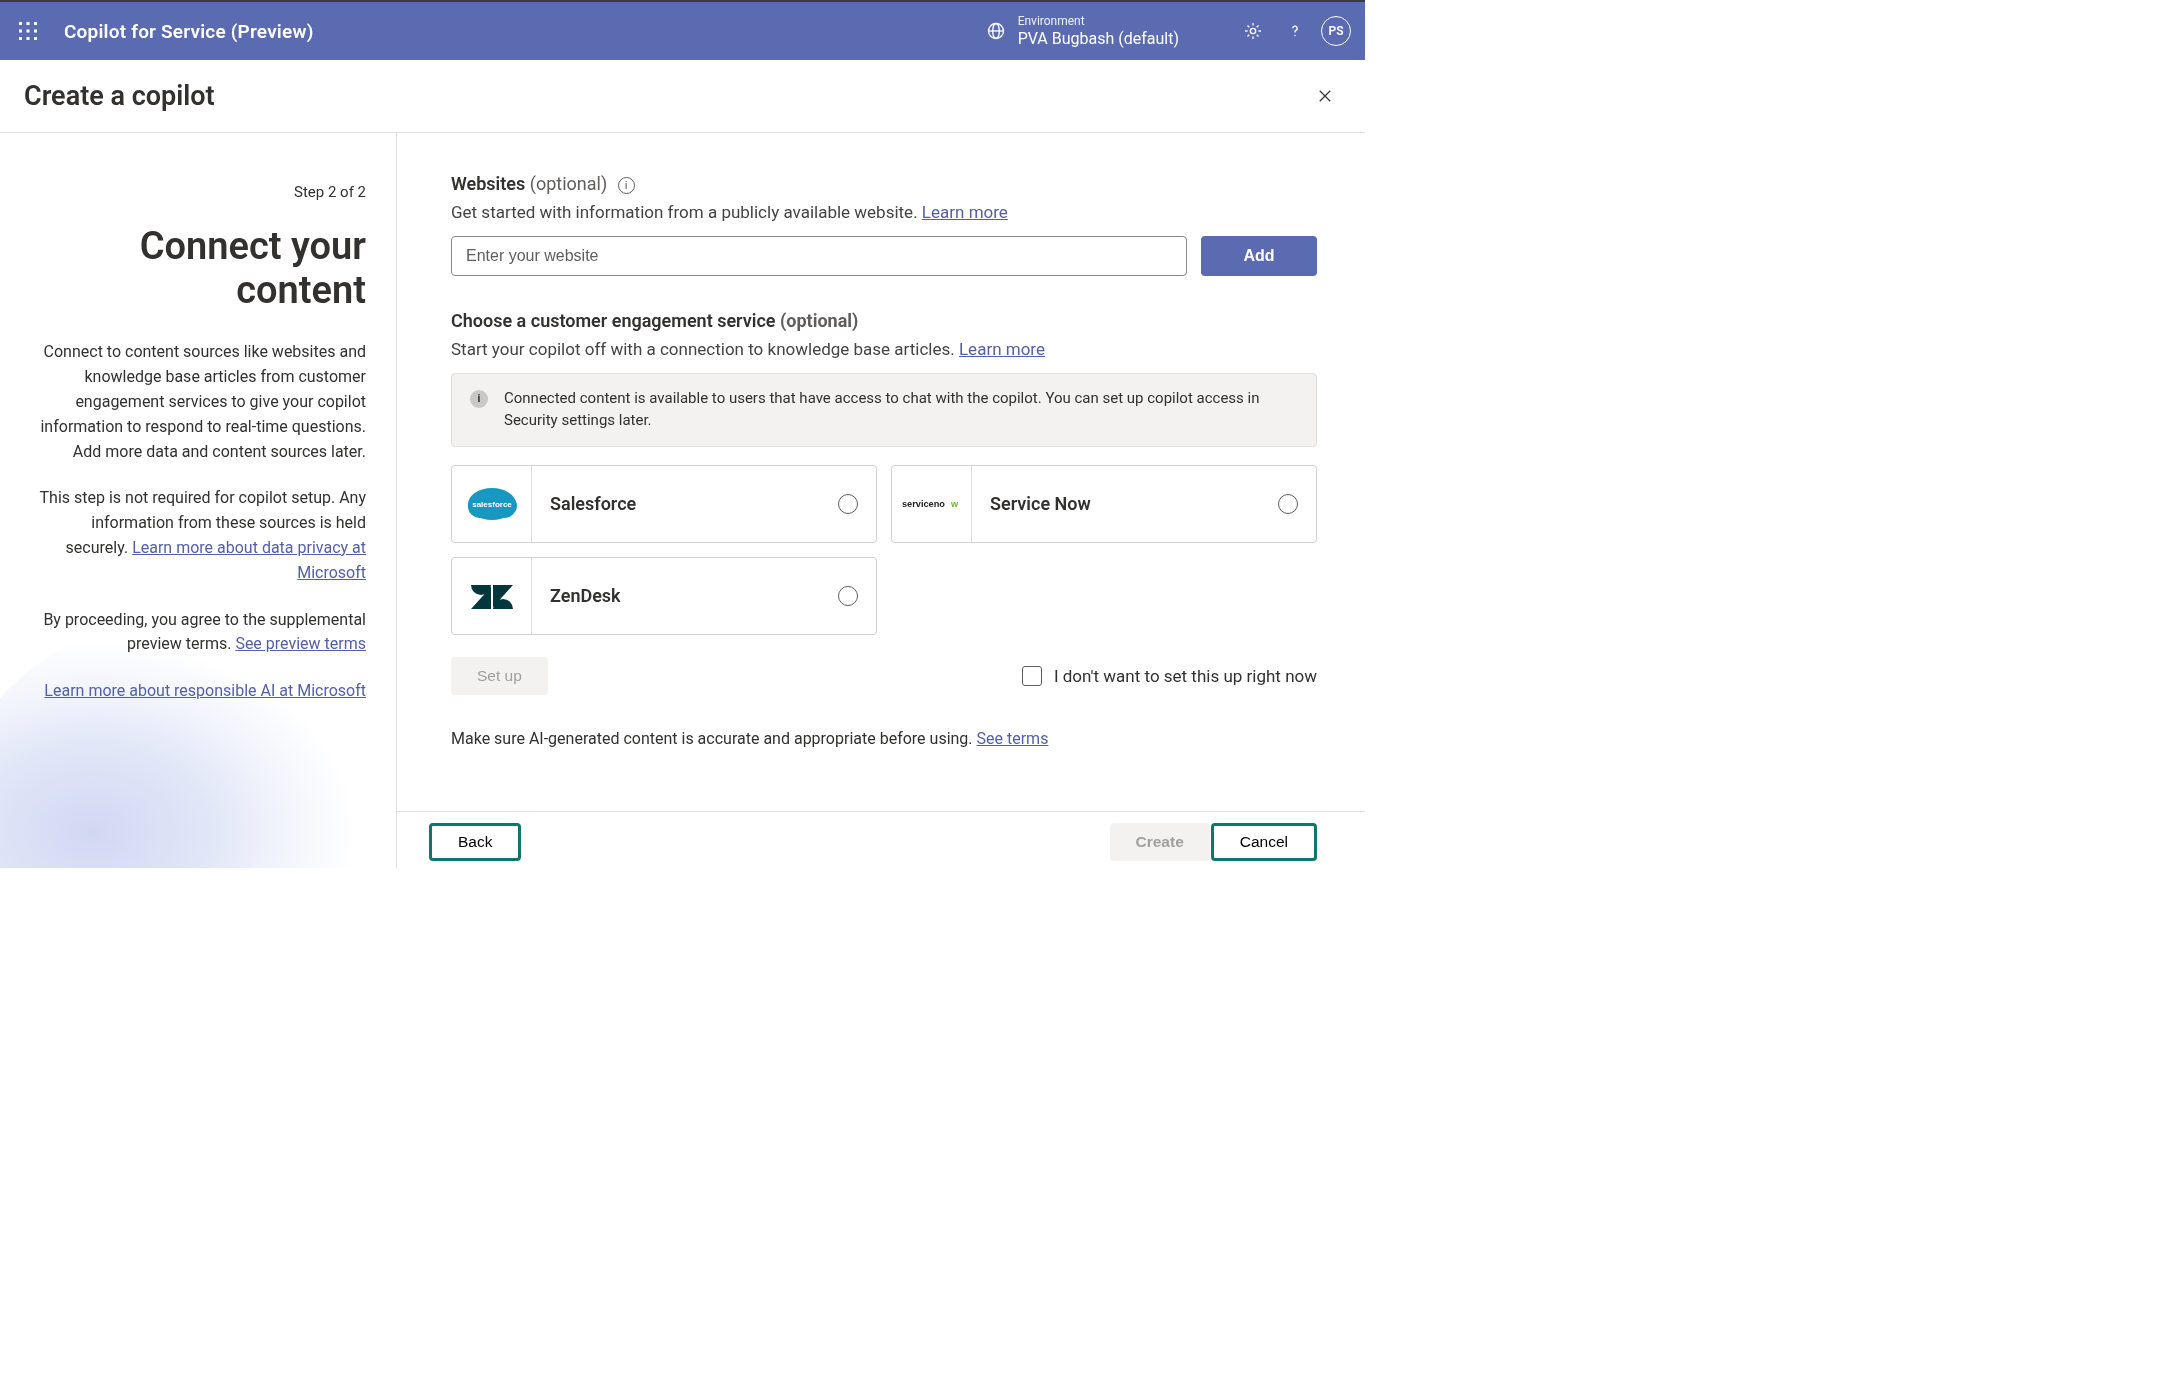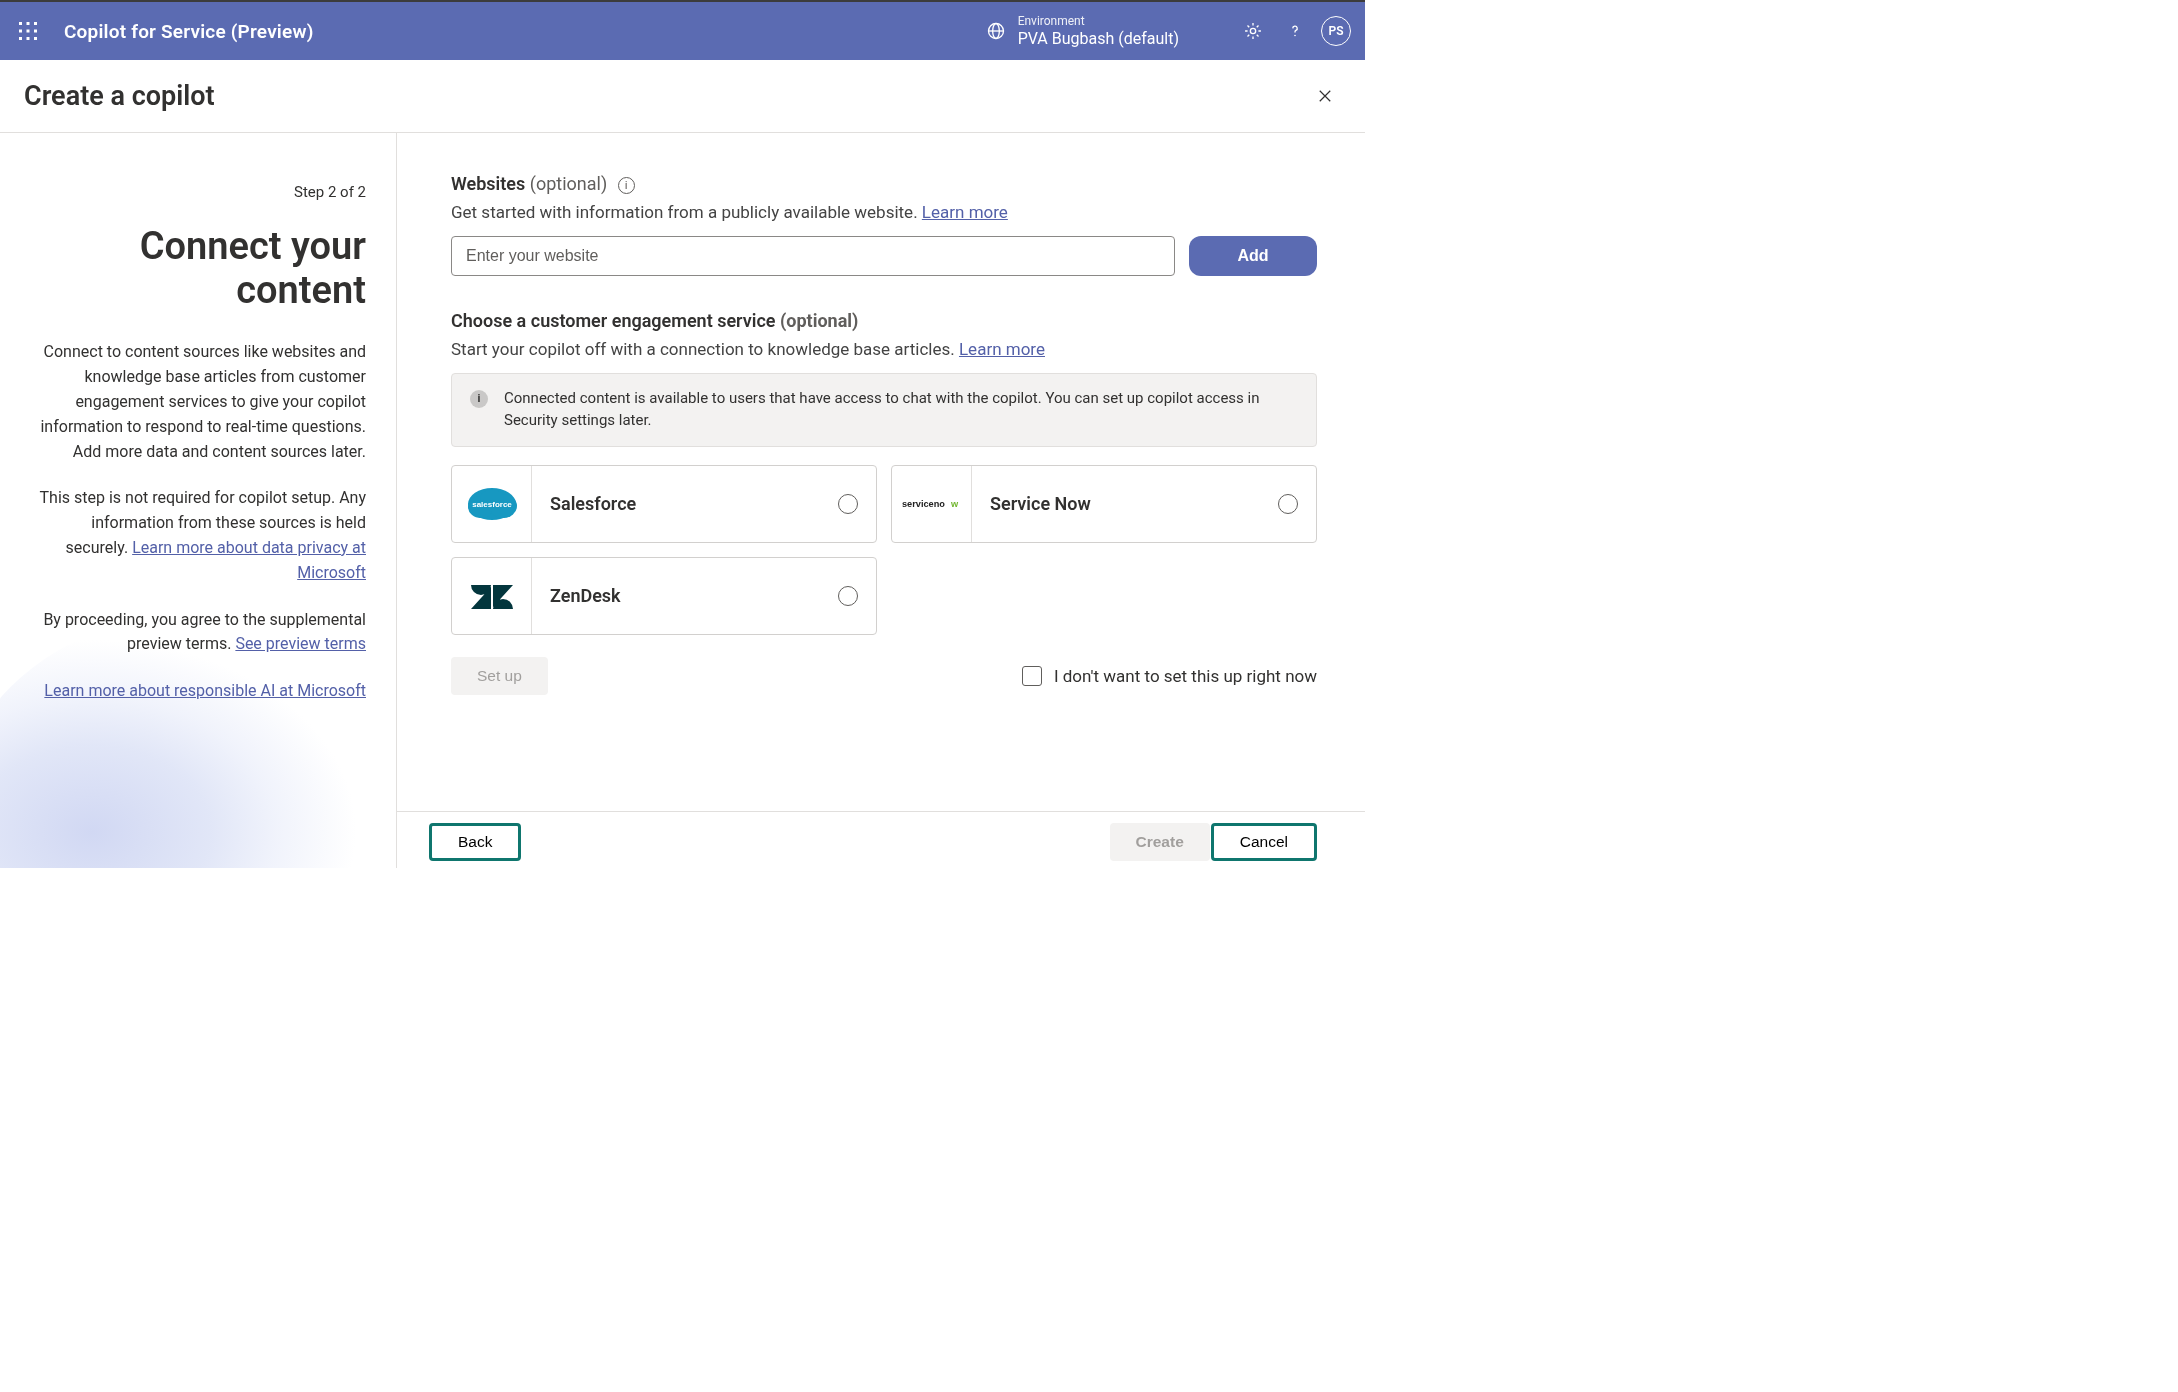--- a/index.html
+++ b/index.html
@@ -95,22 +95,22 @@
   .section-desc a { color:#5360a8; text-decoration: underline; cursor:pointer;}
 
   .website-row { display:flex; gap:14px; margin-top:14px; }
   .website-input {
     flex:1; height:40px; border:1px solid #8a8886; border-radius:4px;
     padding:0 14px; font-size:16px; color:#323130;
     outline:none;
   }
   .website-input::placeholder { color:#605e5c; }
   .add-btn {
-    width:128px; height:40px; background:#5B6BB2; color:#fff; border:none;
-    border-radius:12px; font-size:16px; font-weight:600; cursor:pointer;
+    width:116px; height:40px; background:#5B6BB2; color:#fff; border:none;
+    border-radius:4px; font-size:16px; font-weight:600; cursor:pointer;
   }
 
   .right h2.second { margin-top:34px; }
 
   .info-banner {
     display:flex; gap:16px; align-items:flex-start;
     background:#f3f2f1; border:1px solid #e1dfdd; border-radius:4px;
     padding:14px 18px; margin-top:14px;
     font-size:15px; color:#323130; line-height:1.45;
   }
@@ -308,20 +308,23 @@
     </div>
 
     <div class="setup-row">
       <button class="setup-btn" disabled="">Set up</button>
       <label class="skip">
         <span class="box"></span>
         <span>I don't want to set this up right now</span>
       </label>
     </div>
 
+    <div class="foot-note">
+      <span>Make sure AI-generated content is accurate and appropriate before using. </span><a>See terms</a>
+    </div>
   </div>
 </div>
 
 <div class="bottombar">
   <button class="btn-secondary">Back</button>
   <div class="spacer"></div>
   <button class="btn-disabled" disabled="">Create</button>
   <button class="btn-secondary">Cancel</button>
 </div>
 

